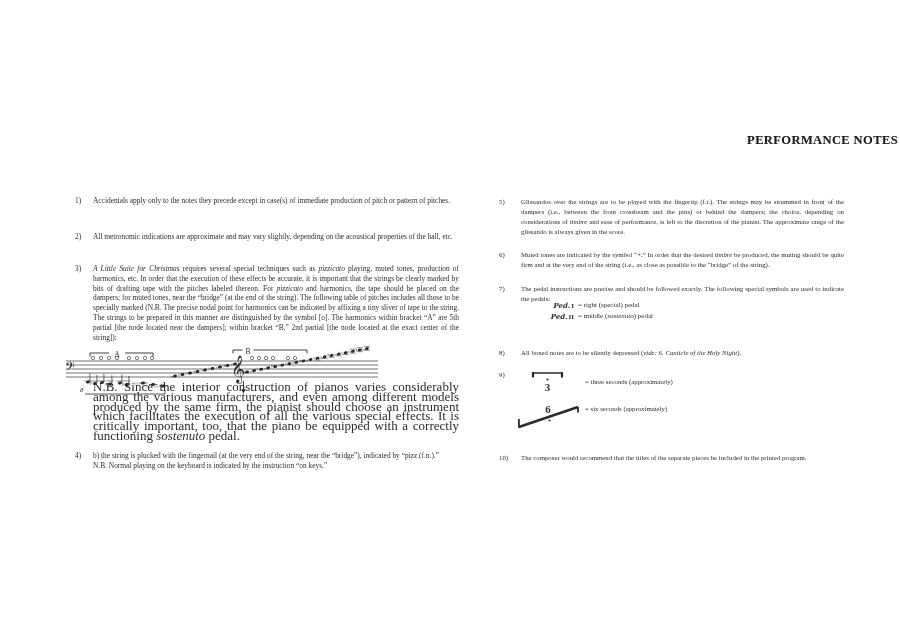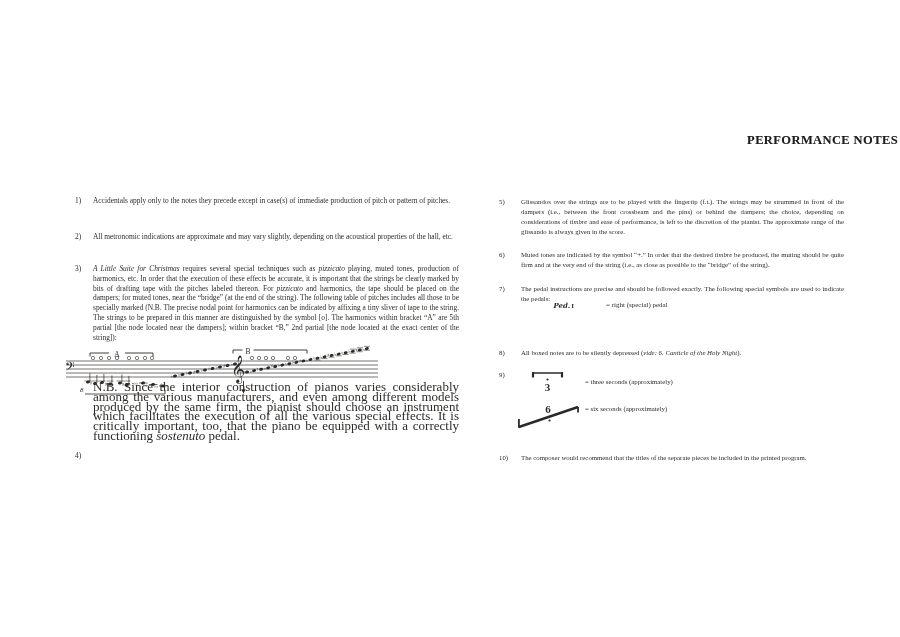--- a/index.html
+++ b/index.html
@@ -18,21 +18,21 @@
   .item .num{flex:none;}
   .item .txt{flex:1;text-align:justify;}
   .left{left:75px;width:384px;font-size:7.4px;line-height:9.8px;}
   .left .num{width:18px;}
   .right{left:499px;width:345px;font-size:6.8px;line-height:9.9px;}
   .right .num{width:22px;}
   .nbpara{position:absolute;left:93px;top:382px;width:366px;font-size:13px;line-height:9.8px;text-align:justify;}
   .sub{padding-left:8px;text-indent:-8px;}
   .it{font-style:italic;}
   .pedals{position:absolute;left:544px;top:301px;width:220px;font-size:7px;line-height:9.9px;}
-  .ped-line{display:flex;gap:28px;}
+  .ped-line{display:flex;}
   .ped-left{width:30px;text-align:right;margin-right:4px;white-space:nowrap;}
   .ped-sym{font-weight:bold;font-style:italic;font-family:"DejaVu Serif",serif;}
   .ped-roman{font-weight:bold;margin-left:1px;}
   .r9txt{position:absolute;font-size:6.8px;line-height:9px;}
   .fig-label{font-family:"Liberation Serif",serif;font-size:7.5px;text-anchor:middle;fill:#2b2a27;}
   .fig-octave{font-family:"Liberation Serif",serif;font-size:7px;font-style:italic;fill:#2b2a27;}
   .sym-num{font-family:"Liberation Serif",serif;font-weight:bold;font-size:11px;text-anchor:middle;fill:#2b2a27;}
   text{user-select:none;}
 </style>
 </head>
@@ -193,20 +193,22 @@
     <text class="fig-label" x="55" y="14.5">A</text>
     <text class="fig-label" x="186" y="11.5">B</text>
     <text class="fig-octave" x="18" y="50">8</text>
   </svg>
 
   <div class="nbpara"><span>N.B. Since the interior construction of pianos varies considerably among the various manufacturers, and even among different models produced by the same firm, the pianist should choose an instrument which facilitates the execution of all the various special effects. It is critically important, too, that the piano be equipped with a correctly functioning </span><span class="it">sostenuto</span><span> pedal.</span></div>
 
   <div class="item left" style="top:451px">
     <span class="num">4)</span>
     <div class="txt">
+      <div class="sub"><span>b) the string is plucked with the fingernail (at the very end of the string, near the “bridge”), indicated by “pizz.(f.n.).”</span></div>
+      <div><span>N.B. Normal playing on the keyboard is indicated by the instruction “on keys.”</span></div>
     </div>
   </div>
 
   <div class="item right" style="top:197px">
     <span class="num">5)</span>
     <div class="txt"><span>Glissandos over the strings are to be played with the fingertip (f.t.). The strings may be strummed in front of the dampers (i.e., between the front crossbeam and the pins) or behind the dampers; the choice, depending on considerations of </span><span class="it">timbre</span><span> and ease of performance, is left to the discretion of the pianist. The approximate range of the glissando is always given in the score.</span></div>
   </div>
 
   <div class="item right" style="top:250px">
     <span class="num">6)</span>
@@ -215,20 +217,24 @@
 
   <div class="item right" style="top:284px">
     <span class="num">7)</span>
     <div class="txt"><span>The pedal instructions are precise and should be followed exactly. The following special symbols are used to indicate the pedals:</span></div>
   </div>
 
   <div class="pedals">
     <div class="ped-line">
       <span class="ped-left"><span class="ped-sym">Ped.</span><span class="ped-roman">I</span></span>
       <span class="ped-desc"><span>= right (special) pedal</span></span>
+    </div>
+    <div class="ped-line">
+      <span class="ped-left"><span class="ped-sym">Ped.</span><span class="ped-roman">II</span></span>
+      <span class="ped-desc"><span>= middle (</span><span class="it">sostenuto</span><span>) pedal</span></span>
     </div>
   </div>
 
   <div class="item right" style="top:348px">
     <span class="num">8)</span>
     <div class="txt"><span>All boxed notes are to be silently depressed (</span><span class="it">vide: 6. Canticle of the Holy Night</span><span>).</span></div>
   </div>
 
   <div class="abs" style="left:499px;top:371px;font-size:6.8px">9)</div>
   <svg id="sym9-svg" class="abs" style="left:518px;top:366px" width="70" height="64" viewBox="0 0 70 64">

